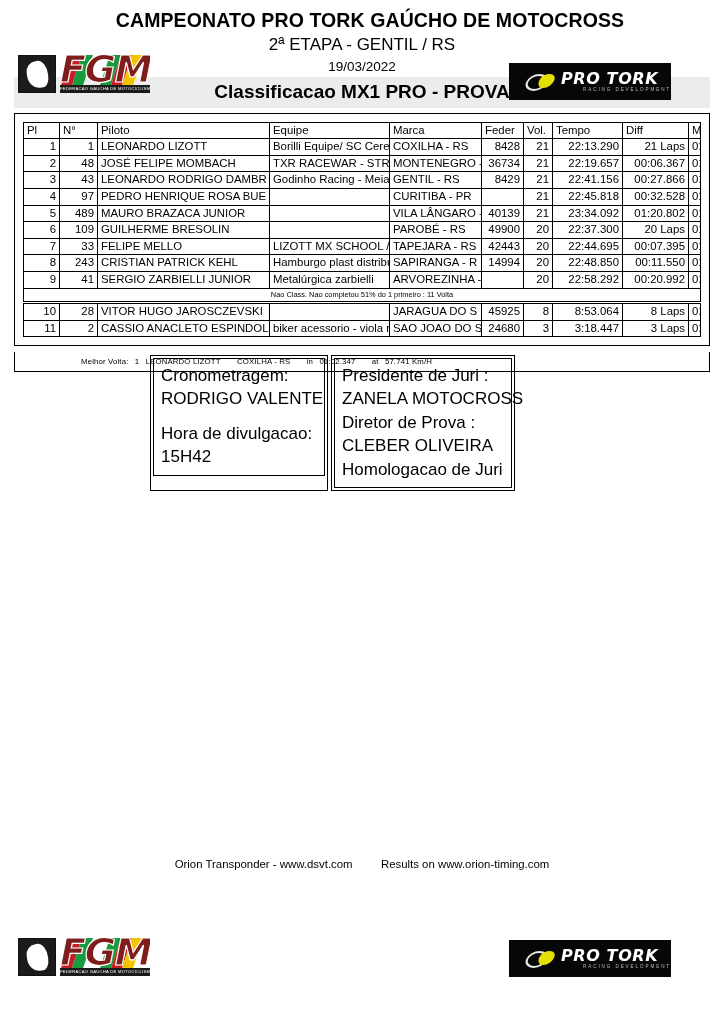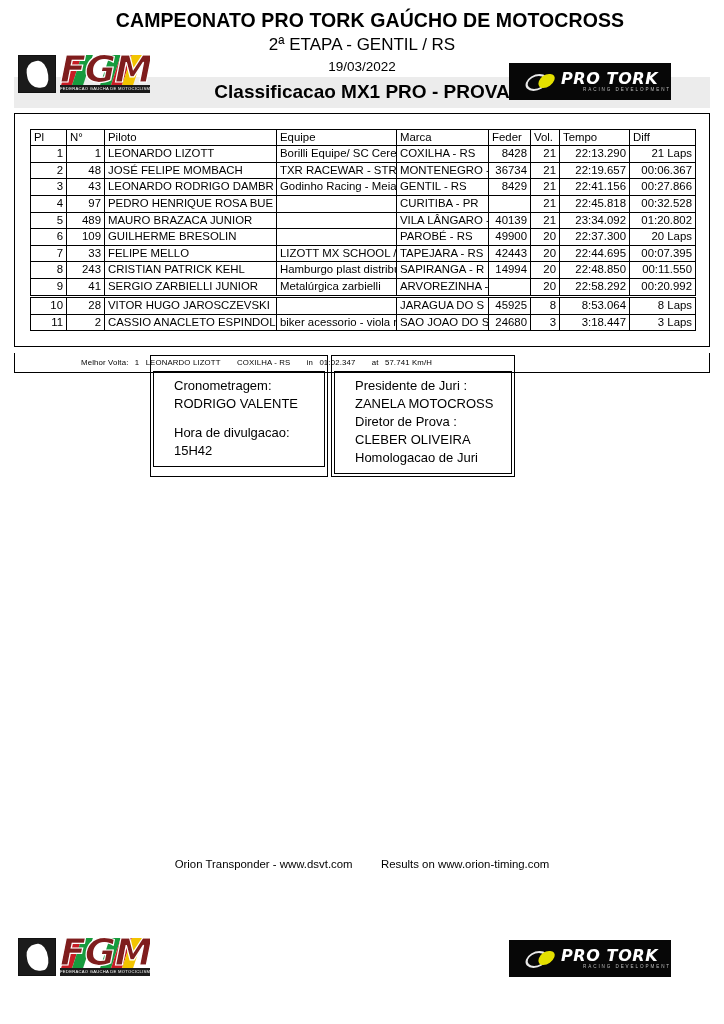--- a/index.html
+++ b/index.html
@@ -162,21 +162,21 @@
     font-size: 19px;
     font-weight: bold;
     padding: 3px 0 4px 0;
     line-height: 1.25;
   }
 
   
   .table-wrap {
     margin: 5px 14px 0 14px;
     border: 1.6px solid #000;
-    padding: 15px;
+    padding: 8px;
   }
   table.results {
     width: 100%;
     border-collapse: collapse;
     font-size: 11.4px;
     table-layout: fixed;
   }
   table.results th,
   table.results td {
     border: 1px solid #000;
@@ -226,24 +226,23 @@
     left: 150px; top: 355px;
     display: flex;
     gap: 3px;
   }
   .info-box {
     border: 1.6px solid #000;
     padding: 2px;
   }
   .info-inner {
     border: 1px solid #000;
-    padding: 5px 7px 6px 20px;
-    font-size: 13px;
+    padding: 5px 7px 6px 7px;
+    font-size: 17px;
     line-height: 1.38;
-    margin-top: 13px;
   }
   .info-box.left .info-inner { width: 172px; }
   .info-box.right .info-inner { width: 178px; }
   .ib-line { white-space: nowrap; }
   .ib-indent { text-align: left; }
   .ib-blank { height: 11px; }
 
   
   .footer-note {
     position: absolute;
@@ -415,20 +414,23 @@
           <td class="num">41</td>
           <td class="txt">SERGIO ZARBIELLI JUNIOR</td>
           <td class="txt">Metalúrgica zarbielli</td>
           <td class="txt">ARVOREZINHA -</td>
           <td class="num"></td>
           <td class="num">20</td>
           <td class="num">22:58.292</td>
           <td class="num">00:20.992</td>
           <td class="num">01:07.585</td>
         </tr>
+        <tr class="note">
+          <td colspan="10">Nao Class. Nao completou  51% do 1 primeiro : 11 Volta</td>
+        </tr>
         <tr class="spacer">
           <td colspan="10"></td>
         </tr>
         <tr>
           <td class="num">10</td>
           <td class="num">28</td>
           <td class="txt">VITOR HUGO JAROSCZEVSKI</td>
           <td class="txt"></td>
           <td class="txt">JARAGUA DO S</td>
           <td class="num">45925</td>

